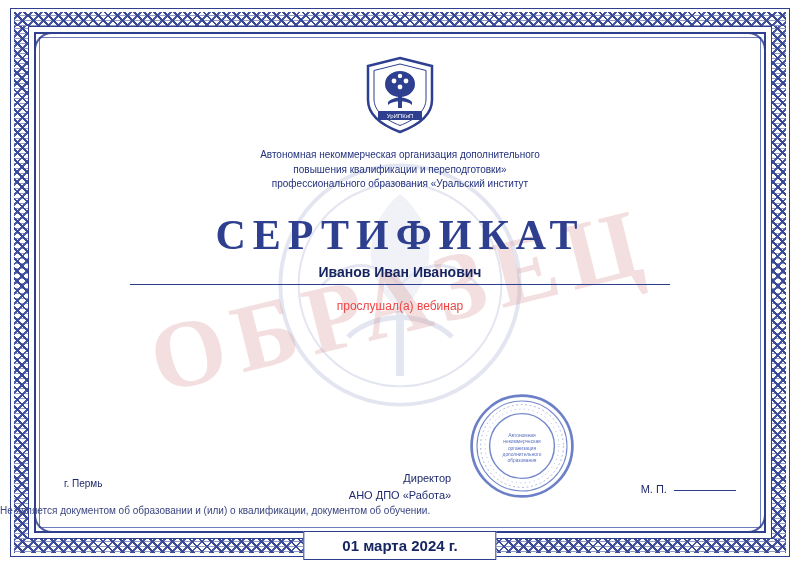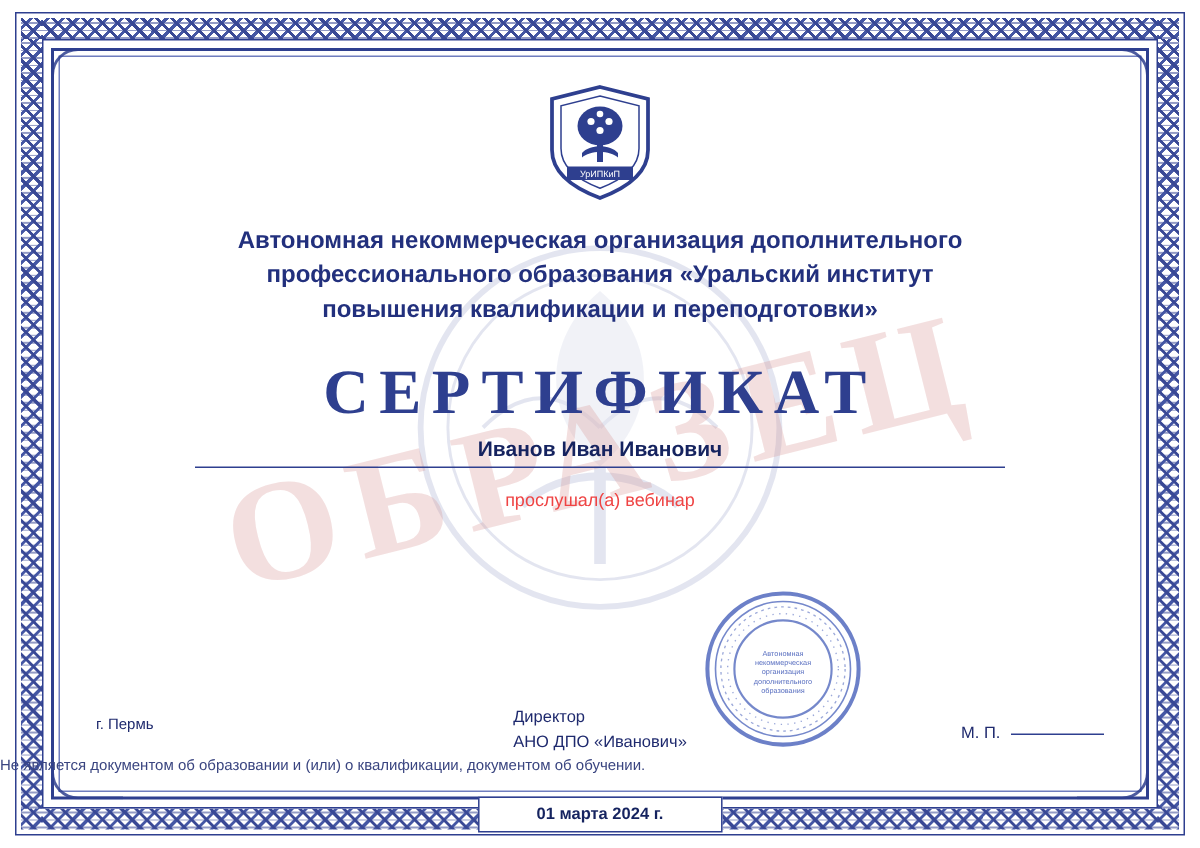--- a/index.html
+++ b/index.html
@@ -110,22 +110,22 @@
 
   .logo {
     margin: 12px auto 0;
     width: 72px; height: 78px;
   }
 
   .org {
     margin: 10px auto 0;
     width: 560px;
     color: #22307d;
-    font-size: 16px;
-    font-weight: bold;
+    font-size: 10px;
+    font-weight: normal;
     line-height: 1.45;
   }
 
   .title {
     margin-top: 22px;
     font-family: "Liberation Serif", serif;
     font-weight: bold;
     font-size: 42px;
     letter-spacing: 7px;
     color: #2e3f8f;
@@ -180,21 +180,21 @@
   .city {
     position: absolute;
     left: 18px; top: 8px;
     font-size: 10px;
     color: #1f2a6e;
   }
   .director {
     position: absolute;
     left: 50%; top: 0;
     transform: translateX(-50%);
-    text-align: left;
+    text-align: right;
     font-size: 11px;
     line-height: 1.5;
     color: #1f2a6e;
   }
   .mp {
     position: absolute;
     right: 18px; top: 13px;
     font-size: 11px;
     color: #1f2a6e;
     white-space: nowrap;
@@ -217,21 +217,21 @@
   }
 
   .date-box {
     position: absolute;
     left: 50%;
     top: 531px;
     transform: translateX(-50%);
     background: #ffffff;
     border: 1px solid #2e3f8f;
     padding: 5px 38px;
-    font-size: 11px;
+    font-size: 15px;
     font-weight: bold;
     color: #15235f;
     z-index: 5;
   }
 </style>
 </head>
 <body>
 
 <div class="page">
 
@@ -275,22 +275,22 @@
         <circle cx="42" cy="25" r="2.4"></circle>
         <circle cx="36" cy="31" r="2.4"></circle>
         <circle cx="36" cy="20" r="2.2"></circle>
       </g>
       <rect x="14" y="55" width="44" height="9" fill="#2e3f8f"></rect>
       <text x="36" y="62" text-anchor="middle" font-family="Liberation Sans, sans-serif" font-size="6" fill="#ffffff">УрИПКиП</text>
     </svg>
 
     <div class="org">
       <div>Автономная некоммерческая организация дополнительного</div>
+      <div>повышения квалификации и переподготовки»</div>
       <div>профессионального образования «Уральский институт</div>
-      <div>повышения квалификации и переподготовки»</div>
     </div>
 
     <div class="title">СЕРТИФИКАТ</div>
 
 
     <div class="name-line">Иванов Иван Иванович</div>
 
     <div class="action">прослушал(а) вебинар</div>
 
   </div>
@@ -309,21 +309,21 @@
       <text x="60" y="64">организация</text>
       <text x="60" y="71">дополнительного</text>
       <text x="60" y="78">образования</text>
     </g>
   </svg>
 
   <div class="footer">
     <div class="city">г. Пермь</div>
     <div class="director">
       <div>Директор</div>
-      <div>АНО ДПО «Иванович»</div>
+      <div>АНО ДПО «Работа»</div>
     </div>
     <div class="mp">
       <span>М. П.</span>
       <span class="mp-rule"></span>
     </div>
   </div>
 
   <div class="disclaimer">Не является документом об образовании и (или) о квалификации, документом об обучении.</div>
 
   <div class="date-box">01 марта 2024 г.</div>

